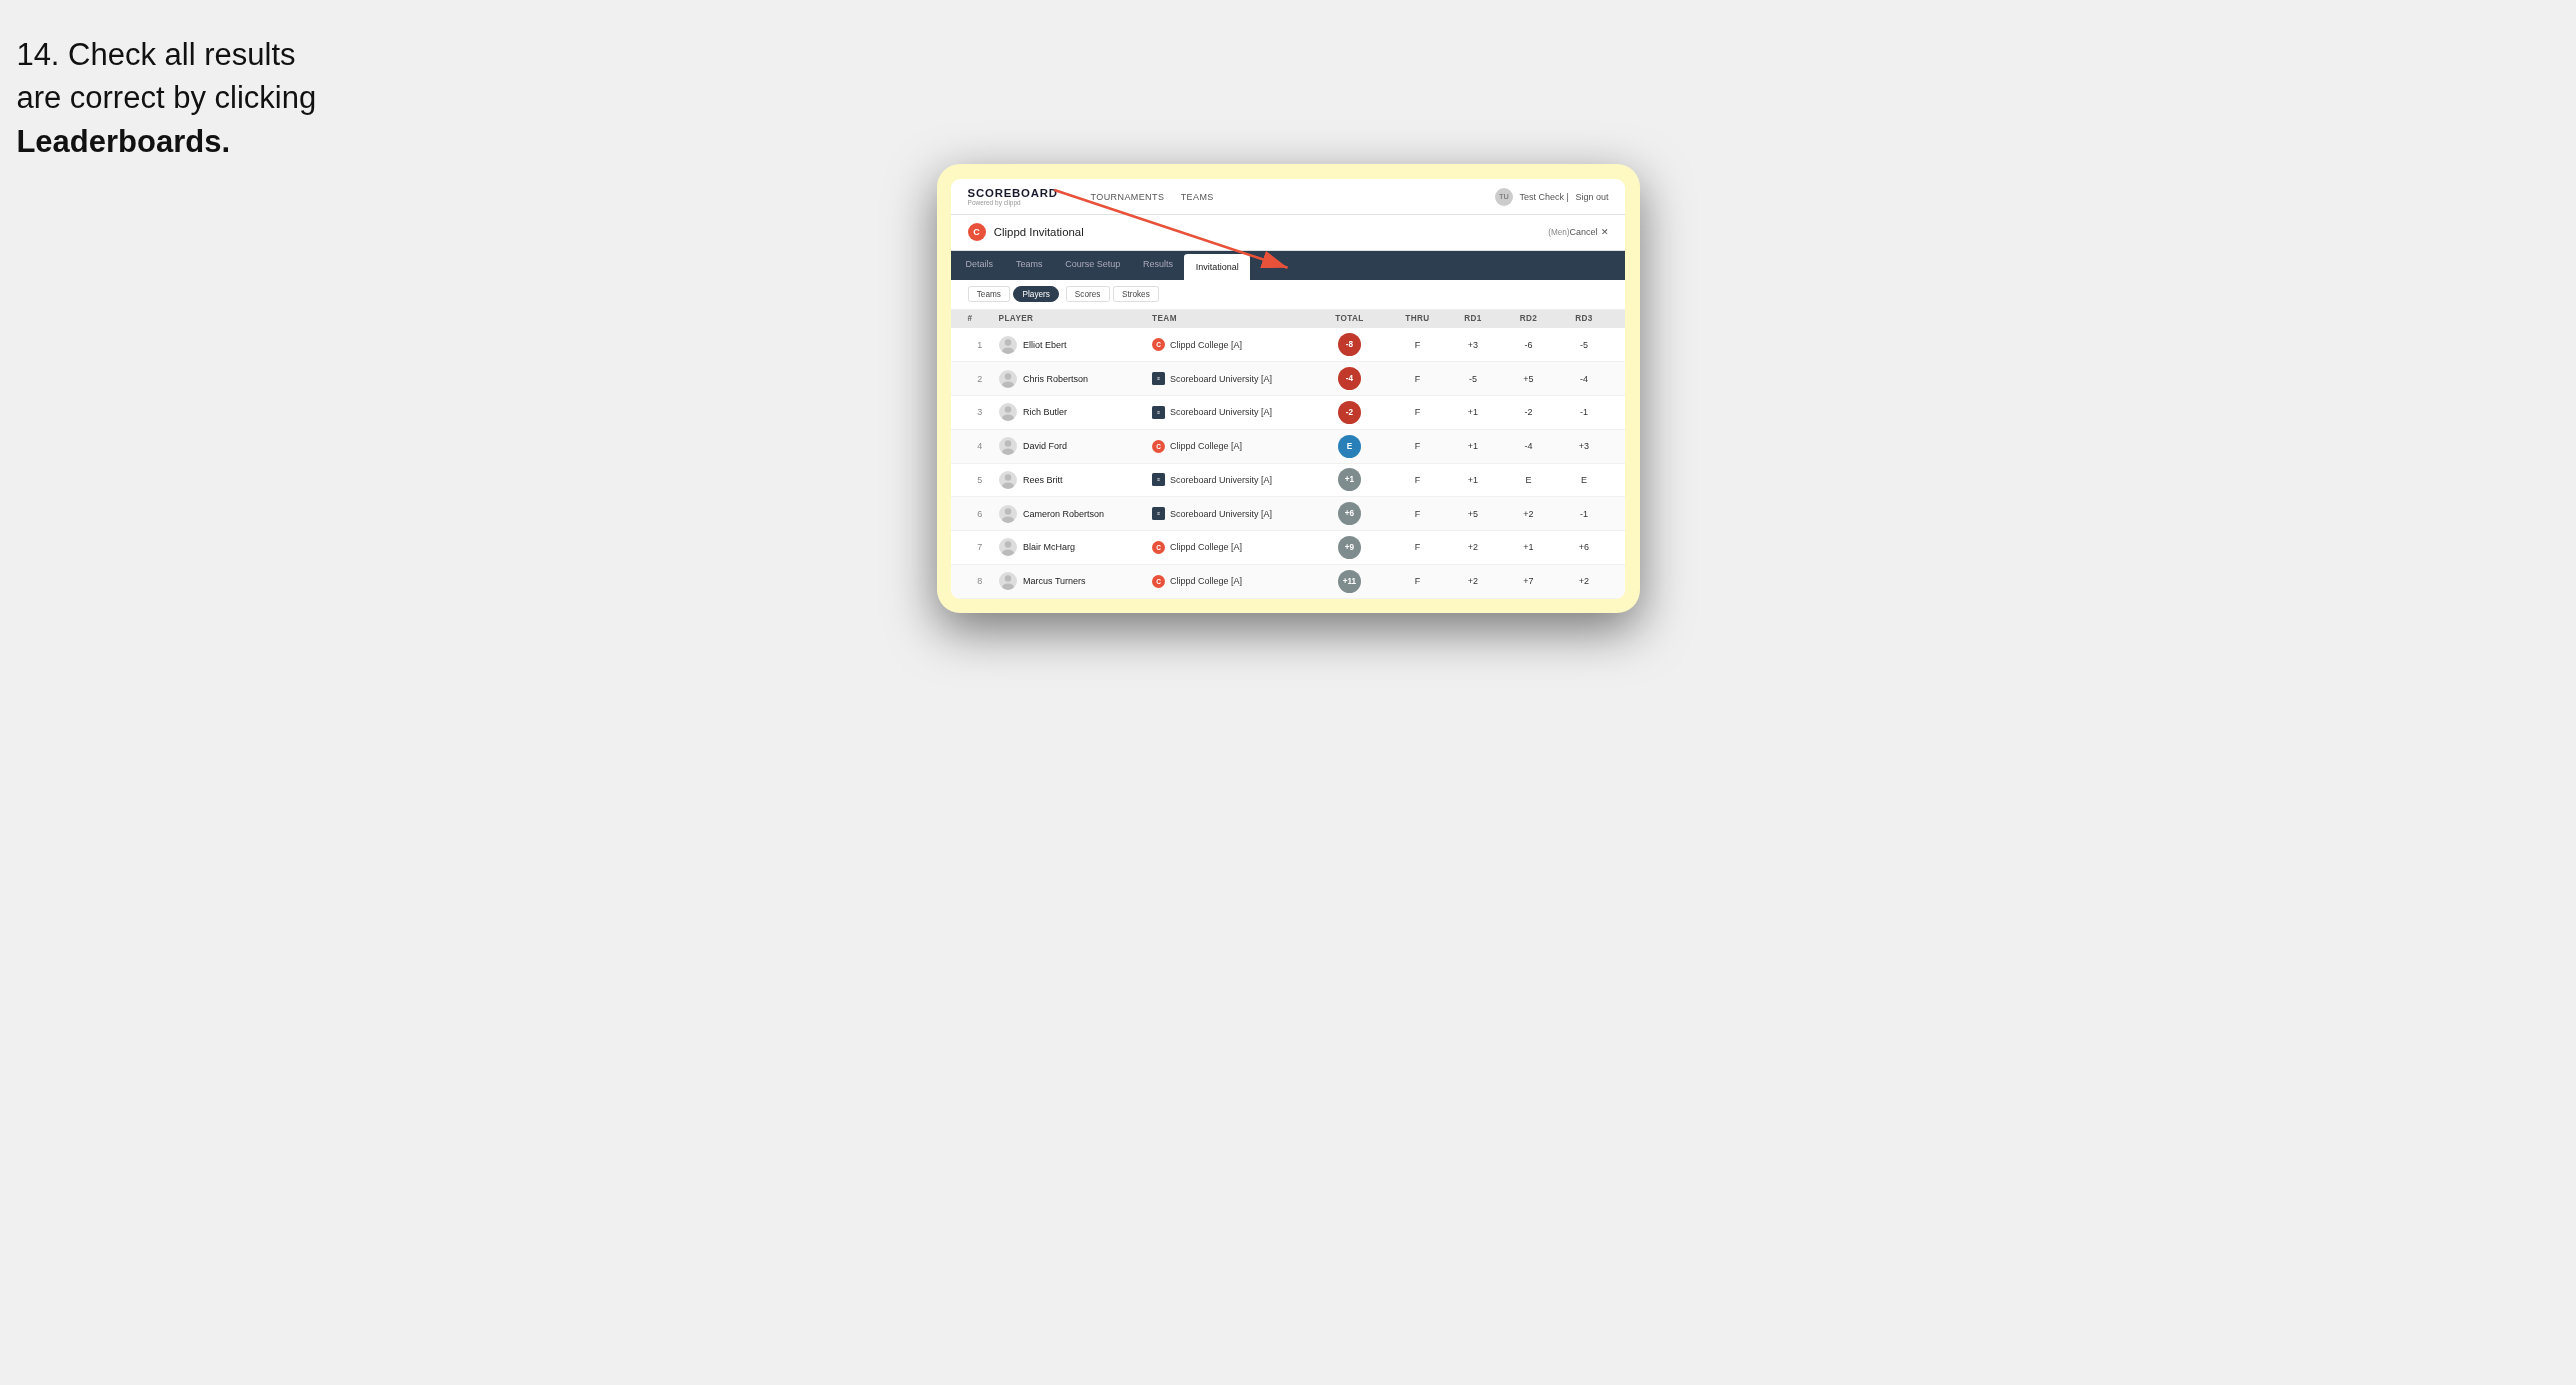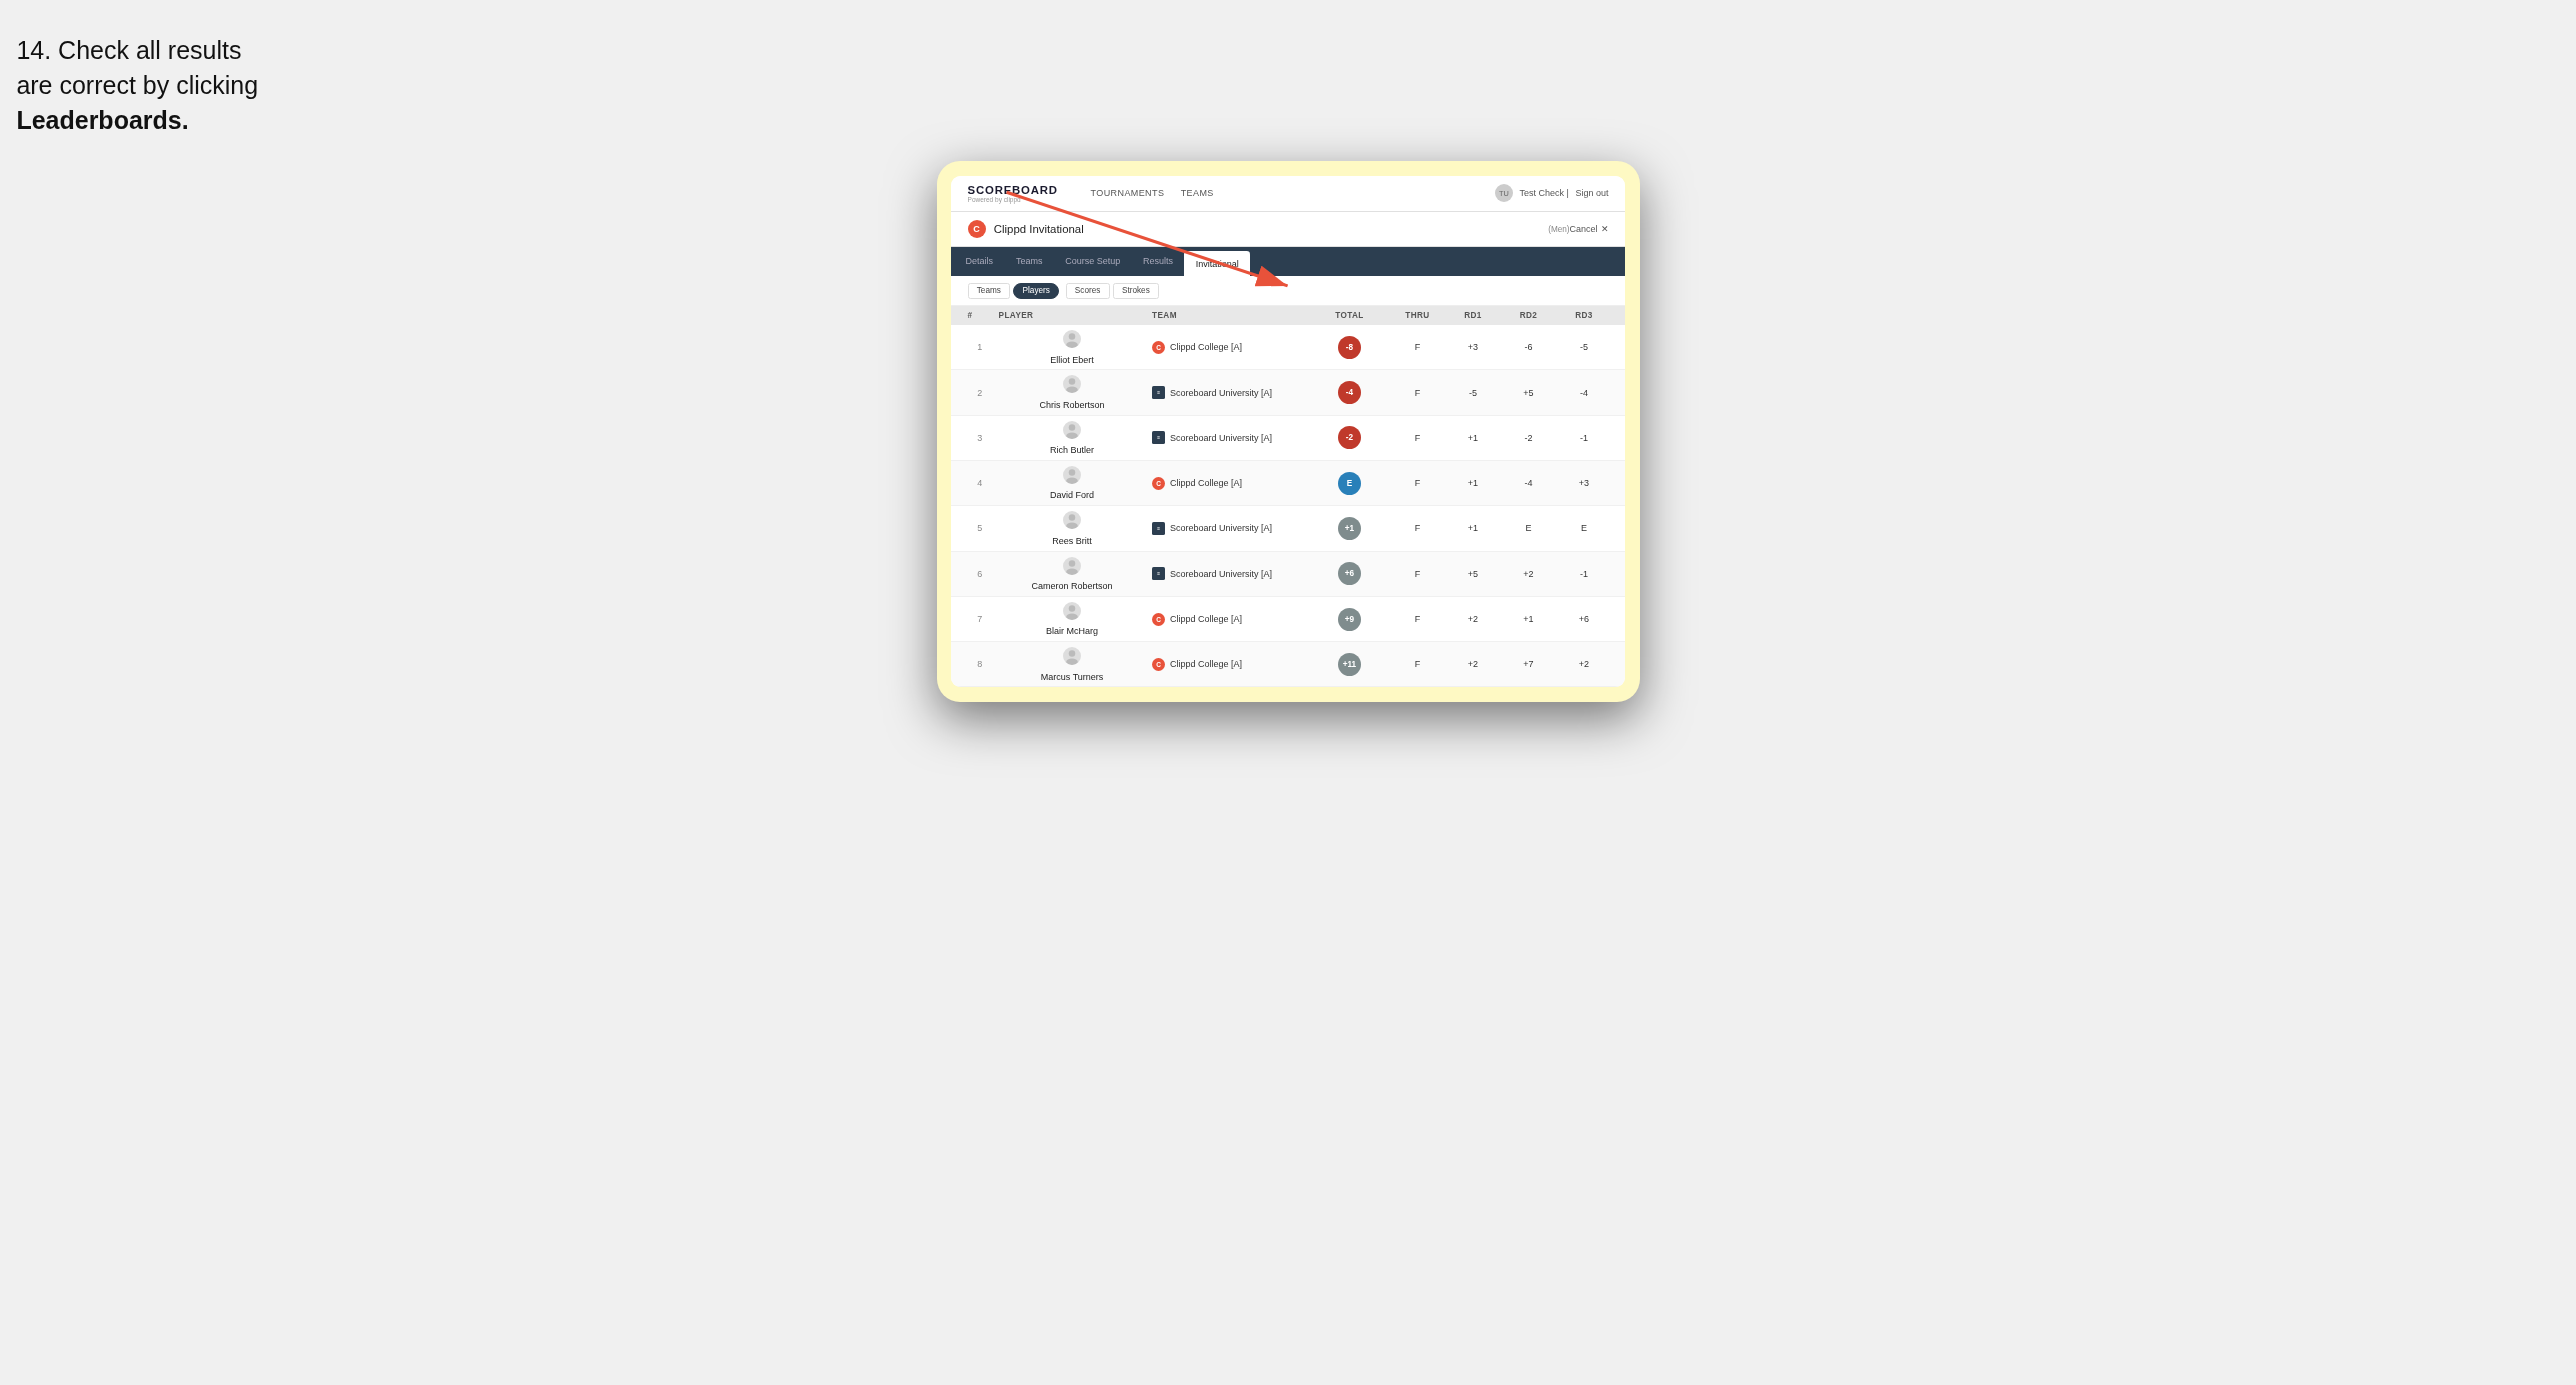--- a/index.html
+++ b/index.html
@@ -4,25 +4,25 @@
   <style>
     * { box-sizing: border-box; margin: 0; padding: 0; }
     body {
       background: #f0f0f0;
       font-family: -apple-system, BlinkMacSystemFont, 'Segoe UI', Arial, sans-serif;
       min-height: 100vh;
       padding: 33px 16.4px;
     }
 
     .instruction-text {
-      font-size: 25px;
+      font-size: 31px;
       line-height: 1.4;
       color: #111;
       max-width: 327px;
-      margin-bottom: 23px;
+      margin-bottom: 1px;
       position: relative;
     }
     .instruction-text strong { font-weight: 900; }
 
     .scene-wrapper {
       display: flex;
       justify-content: center;
       position: relative;
     }
 
@@ -214,21 +214,20 @@
 
     .row-num {
       font-size: 9px;
       color: #888;
       text-align: center;
     }
     .player-cell {
       display: flex;
       align-items: center;
       gap: 6.5px;
-      flex-direction: column;
     }
     .player-avatar {
       width: 18px; height: 18px;
       background: #ddd;
       border-radius: 50%;
       flex-shrink: 0;
       overflow: hidden;
       display: flex; align-items: center; justify-content: center;
       font-size: 6.5px; color: #888;
     }

